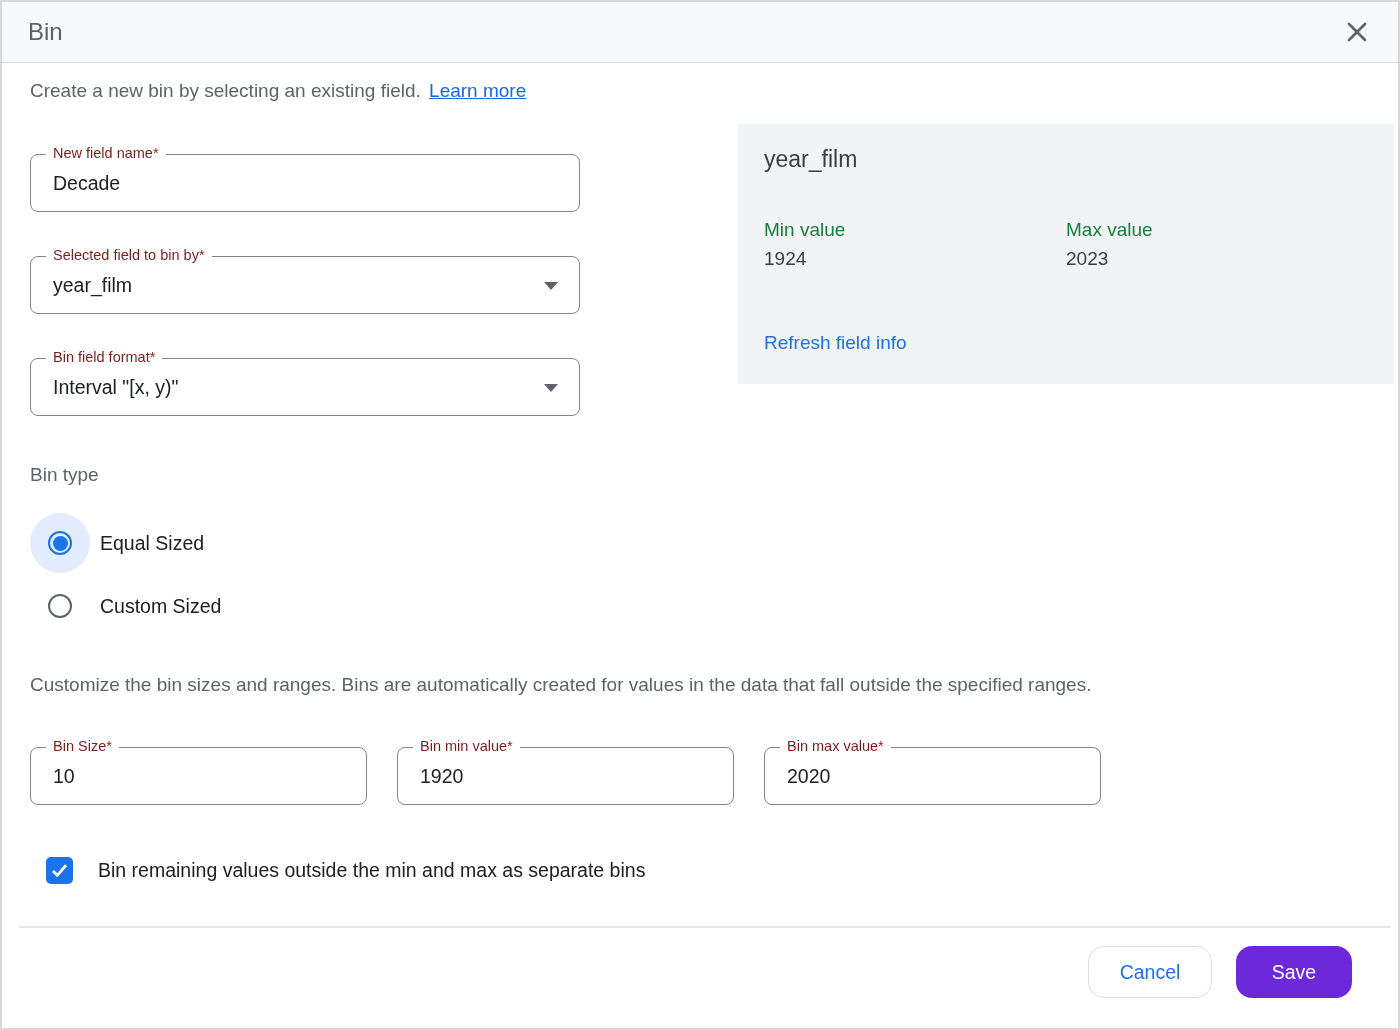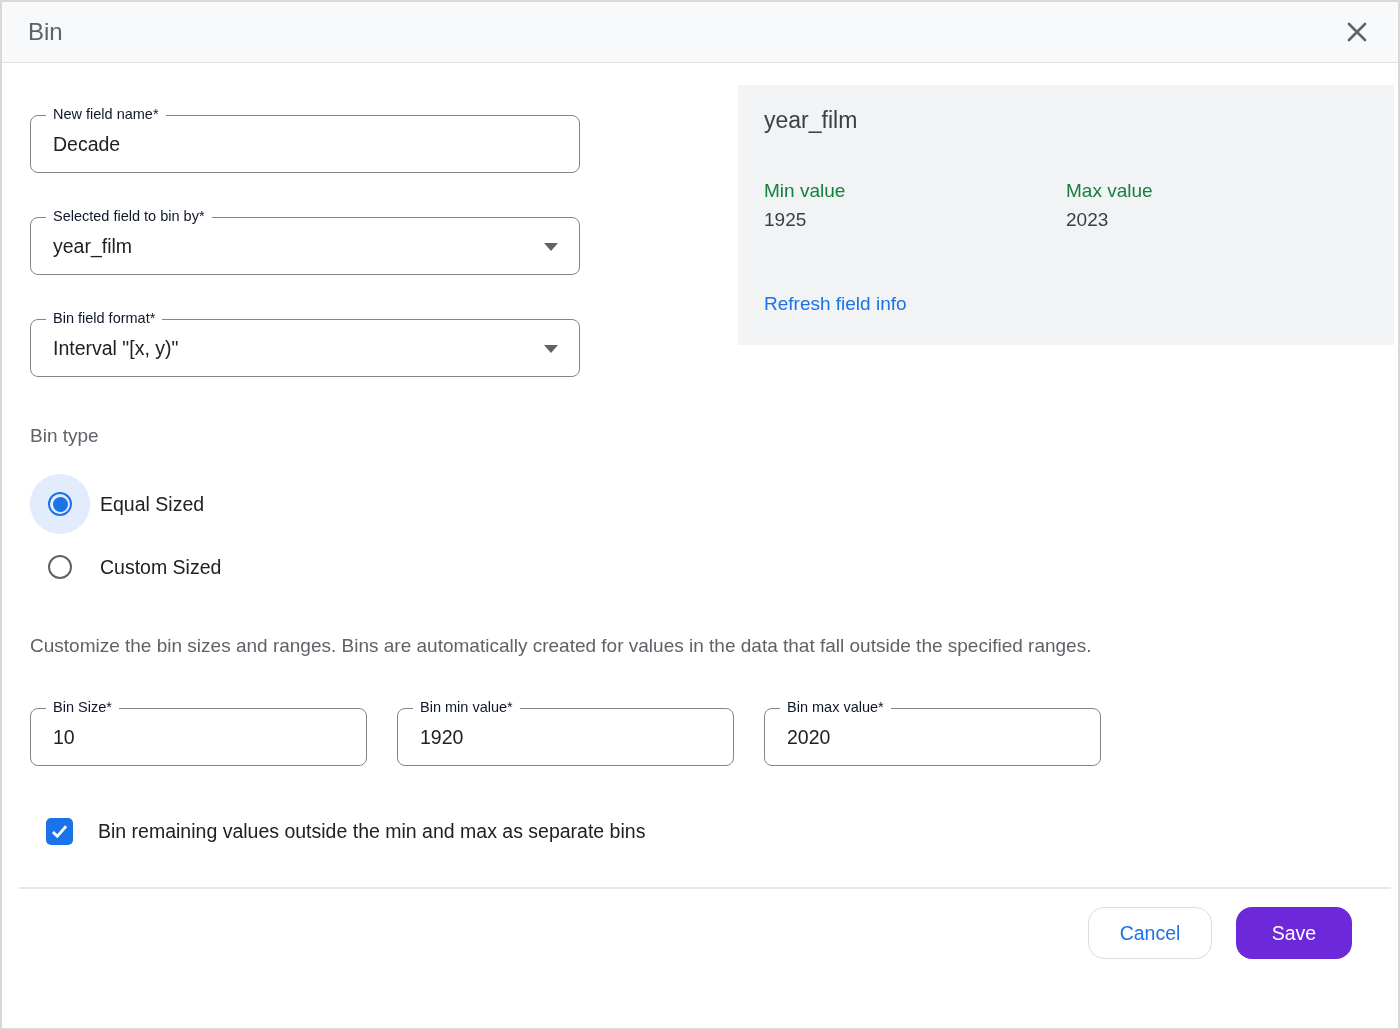--- a/index.html
+++ b/index.html
@@ -44,21 +44,21 @@
     position: relative;
     height: 58px;
     border: 1px solid #80868b;
     border-radius: 8px;
     background: #fff;
   }
   .field + .field { margin-top: 44px; }
   .field .flabel {
     position: absolute; top: -10px; left: 15px;
     background: #fff; padding: 0 7px;
-    font-size: 14.5px; color: #0f172a; white-space: nowrap;
+    font-size: 14.5px; color: #7f1d1d; white-space: nowrap;
   }
   .field input {
     width: 100%; height: 100%;
     border: none; outline: none; background: transparent;
     padding: 0 22px;
     font-family: inherit; font-size: 19.5px; color: #202124;
   }
   .field .fvalue {
     display: flex; align-items: center;
     height: 100%; padding: 0 22px;
@@ -158,20 +158,24 @@
     <div class="close-btn">
       <svg width="28" height="28" viewBox="0 0 28 28">
         <line x1="6" y1="6" x2="22" y2="22" stroke="#5f6368" stroke-width="2.6" stroke-linecap="round"></line>
         <line x1="22" y1="6" x2="6" y2="22" stroke="#5f6368" stroke-width="2.6" stroke-linecap="round"></line>
       </svg>
     </div>
   </div>
 
   <div class="body">
 
+    <div class="desc">
+      <span>Create a new bin by selecting an existing field.</span>
+      <a>Learn more</a>
+    </div>
 
     <div class="main-row">
 
       <div class="left-col">
 
         <div class="field">
           <span class="flabel">New field name*</span>
           <input type="text" value="Decade" style="">
         </div>
 
@@ -187,21 +191,21 @@
           <span class="dd-arrow"></span>
         </div>
 
       </div>
 
       <div class="panel">
         <div class="panel-title">year_film</div>
         <div class="stats">
           <div class="stat">
             <div class="stat-label">Min value</div>
-            <div class="stat-value">1925</div>
+            <div class="stat-value">1924</div>
           </div>
           <div class="stat">
             <div class="stat-label">Max value</div>
             <div class="stat-value">2023</div>
           </div>
         </div>
         <a class="refresh-link">Refresh field info</a>
       </div>
 
     </div>

